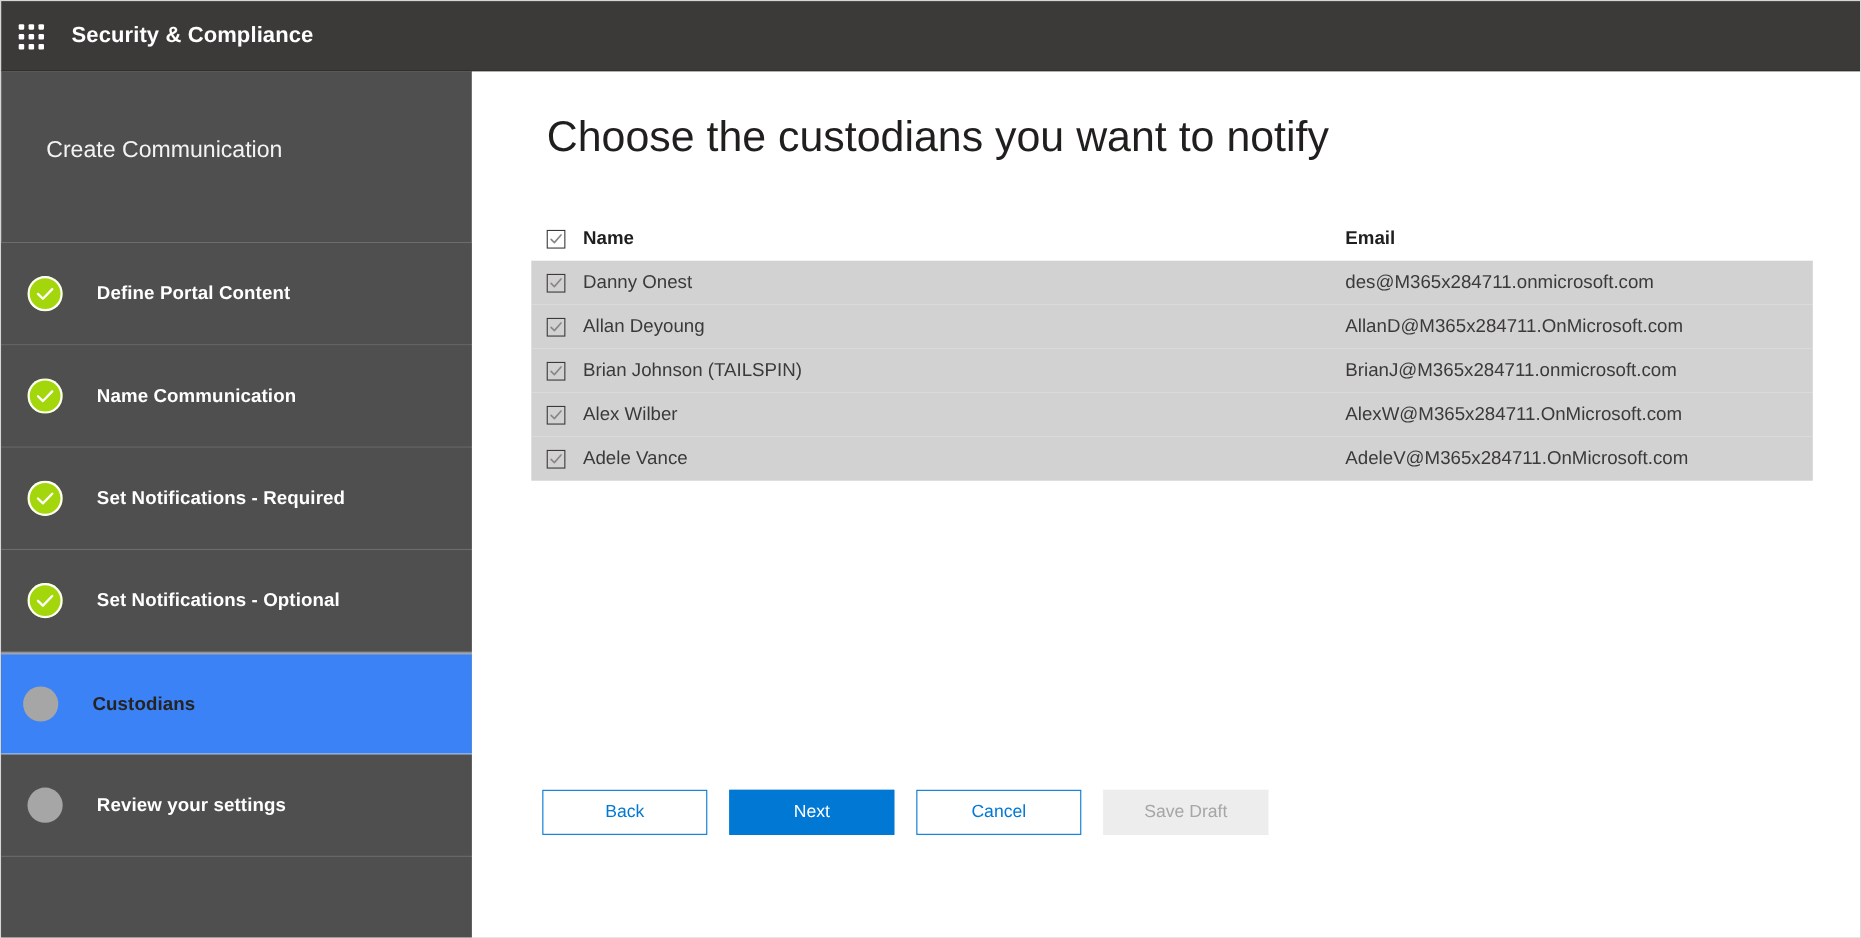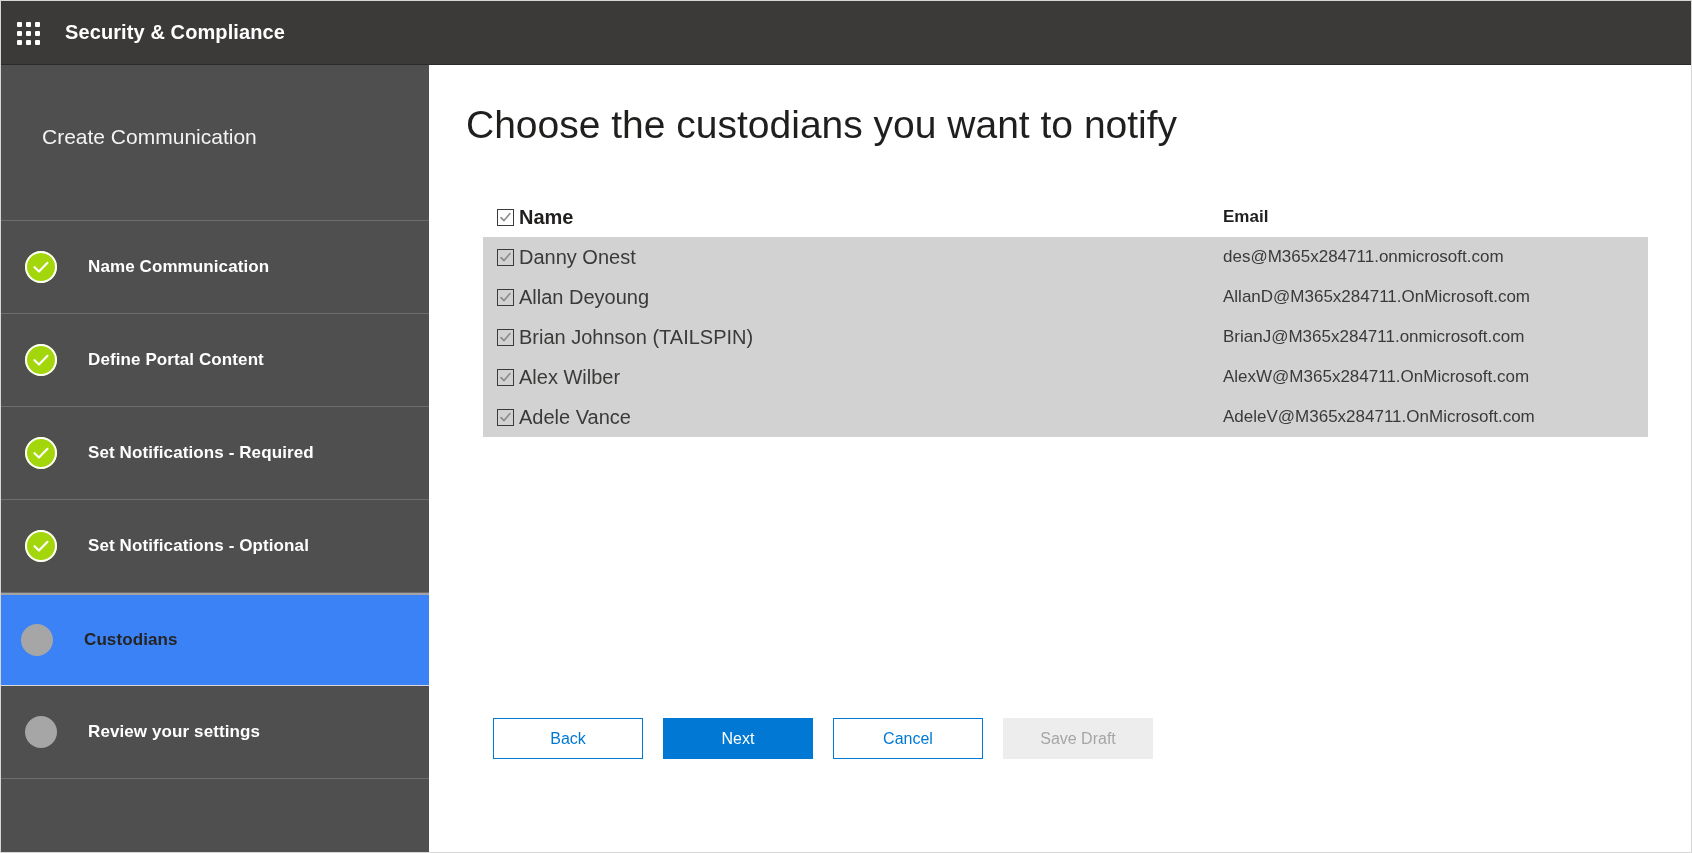--- a/index.html
+++ b/index.html
@@ -124,21 +124,21 @@
   
   .main {
     position: absolute;
     top: 64px; left: 428px;
     width: 1262px;
     height: 789px;
     background: #ffffff;
   }
   .page-title {
     position: absolute;
-    top: 38px; left: 37px;
+    top: 38px; left: 68px;
     font-size: 39px;
     font-weight: 300;
     color: #201f1e;
     white-space: nowrap;
   }
 
   
   .table {
     position: absolute;
     top: 132px; left: 54px;
@@ -164,22 +164,22 @@
   .cbx {
     width: 17px; height: 17px;
     flex: 0 0 17px;
     border: 1.5px solid #3b3a39;
     background: transparent;
     position: relative;
     cursor: pointer;
   }
   .cbx svg { position: absolute; top: 1px; left: 1px; }
   .name-text {
-    margin-left: 5px;
-    font-size: 20px;
+    margin-left: 16px;
+    font-size: 17px;
     color: #3b3a39;
     white-space: nowrap;
   }
   .row.header .name-text,
   .row.header .email-text {
     font-weight: bold;
     color: #201f1e;
   }
   .email-text {
     font-size: 17px;
@@ -238,46 +238,46 @@
       <i></i>
       <i></i>
       <i></i>
     </div>
     <div class="app-title">Security &amp; Compliance</div>
   </div>
 
   <div class="sidebar">
     <div class="sidebar-head">
       <span>Create Communication</span>
+    </div>
+
+    <div class="step">
+      <span class="step-icon done">
+        <svg width="32" height="32" viewBox="0 0 32 32">
+            <path d="M9.5 16.2 L14 20.6 L22.5 11.8" fill="none" stroke="#ffffff" stroke-width="2.1" stroke-linecap="round" stroke-linejoin="round"></path>
+          </svg>
+      </span>
+      <span class="step-label">Define Portal Content</span>
     </div>
 
     <div class="step">
       <span class="step-icon done">
         <svg width="32" height="32" viewBox="0 0 32 32">
             <path d="M9.5 16.2 L14 20.6 L22.5 11.8" fill="none" stroke="#ffffff" stroke-width="2.1" stroke-linecap="round" stroke-linejoin="round"></path>
           </svg>
       </span>
       <span class="step-label">Name Communication</span>
     </div>
 
     <div class="step">
       <span class="step-icon done">
         <svg width="32" height="32" viewBox="0 0 32 32">
             <path d="M9.5 16.2 L14 20.6 L22.5 11.8" fill="none" stroke="#ffffff" stroke-width="2.1" stroke-linecap="round" stroke-linejoin="round"></path>
           </svg>
       </span>
-      <span class="step-label">Define Portal Content</span>
-    </div>
-
-    <div class="step">
-      <span class="step-icon done">
-        <svg width="32" height="32" viewBox="0 0 32 32">
-            <path d="M9.5 16.2 L14 20.6 L22.5 11.8" fill="none" stroke="#ffffff" stroke-width="2.1" stroke-linecap="round" stroke-linejoin="round"></path>
-          </svg>
-      </span>
       <span class="step-label">Set Notifications - Required</span>
     </div>
 
     <div class="step">
       <span class="step-icon done">
         <svg width="32" height="32" viewBox="0 0 32 32">
             <path d="M9.5 16.2 L14 20.6 L22.5 11.8" fill="none" stroke="#ffffff" stroke-width="2.1" stroke-linecap="round" stroke-linejoin="round"></path>
           </svg>
       </span>
       <span class="step-label">Set Notifications - Optional</span>

